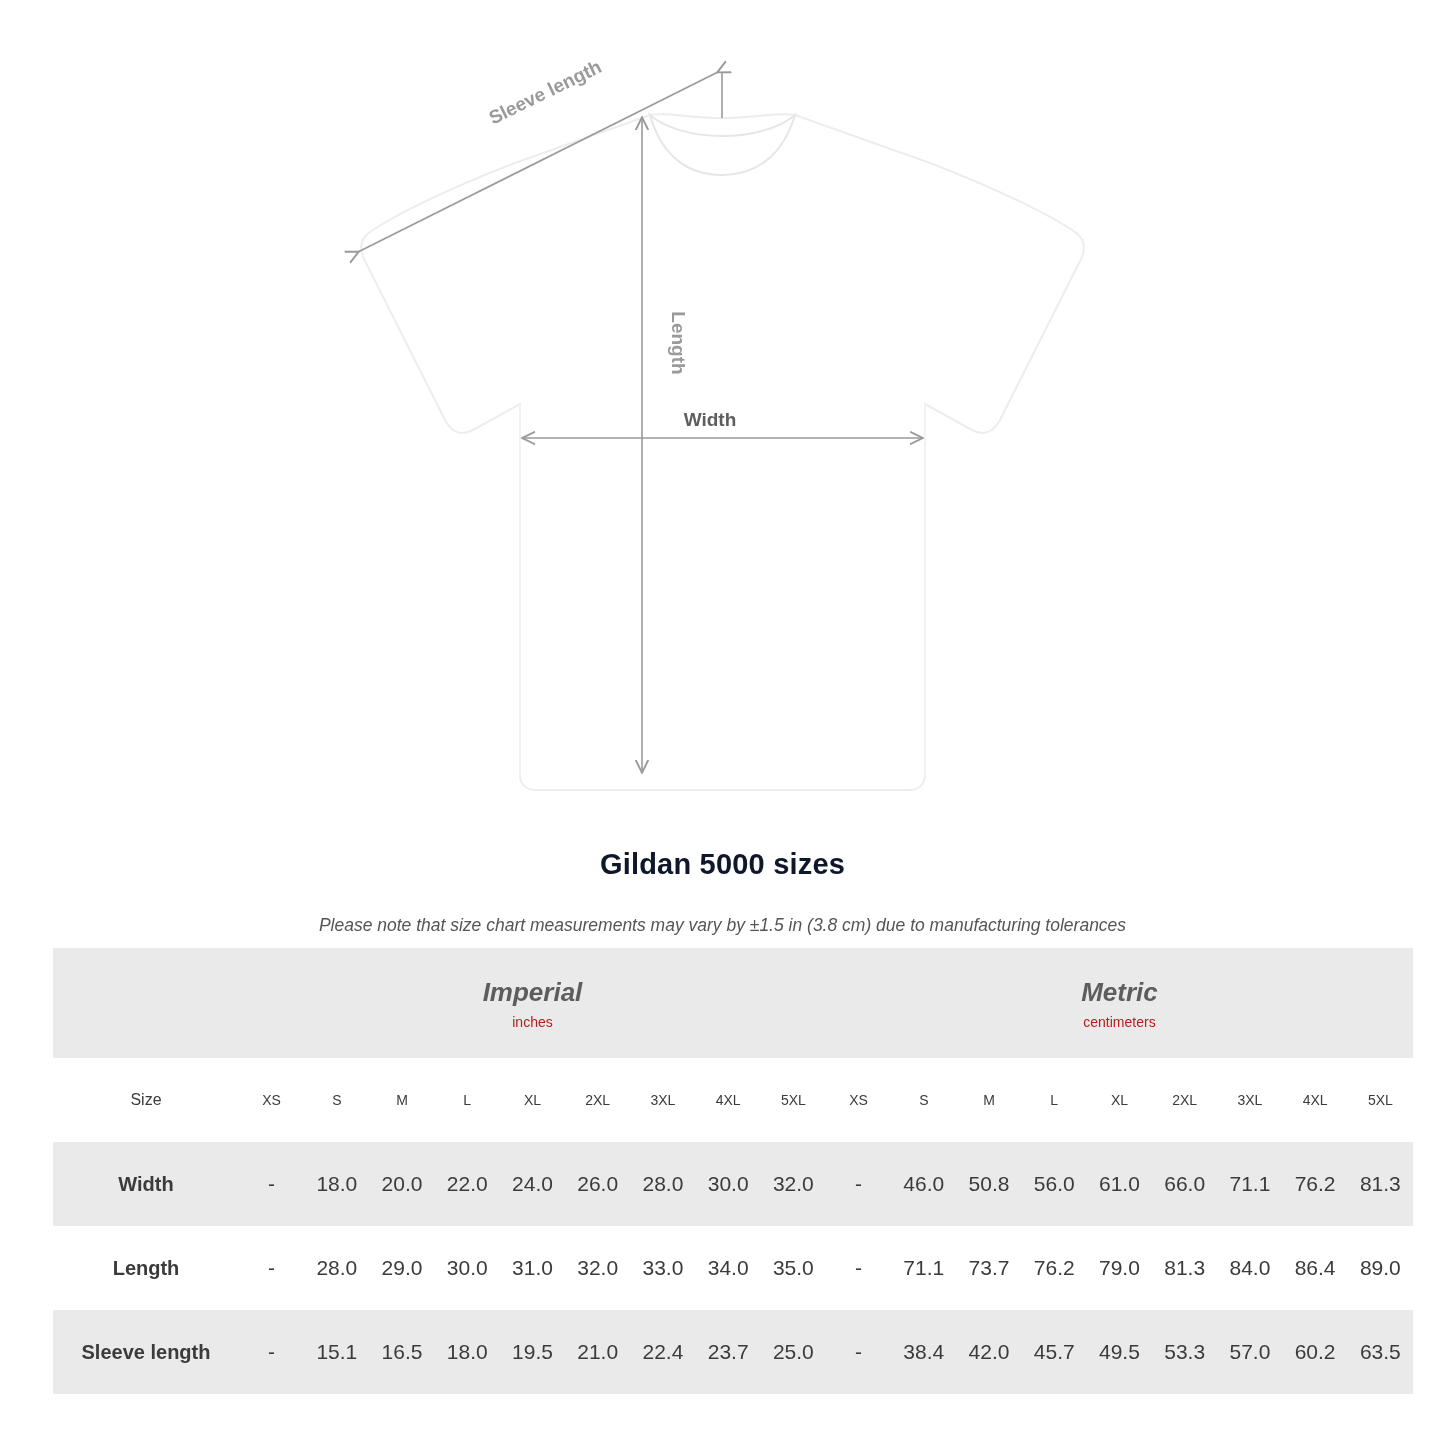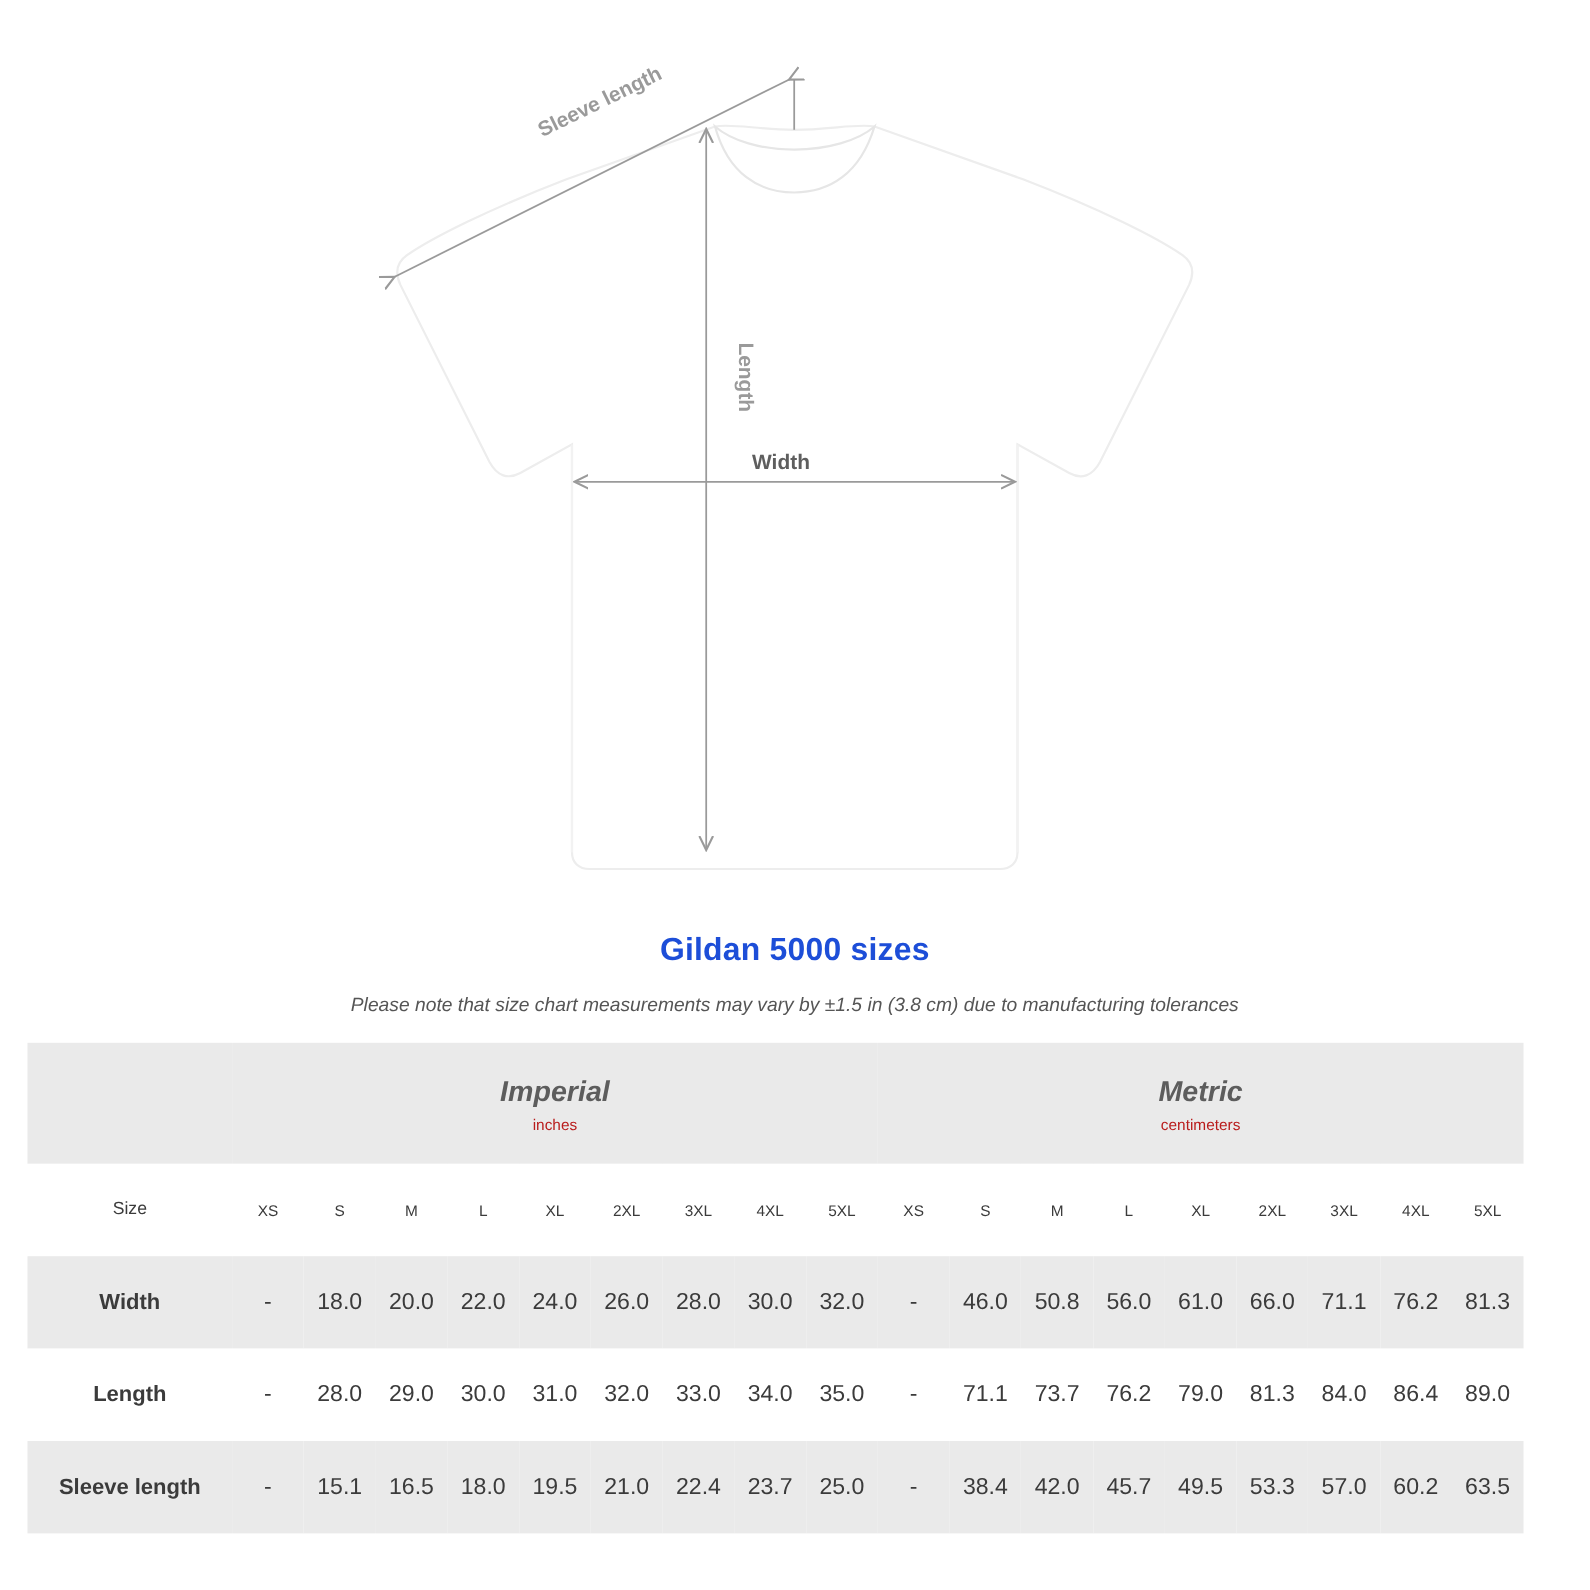--- a/index.html
+++ b/index.html
@@ -28,38 +28,38 @@
   }
   .illustration svg {
     display: block;
   }
 
   
   .chart-title {
     text-align: center;
     font-size: 29px;
     font-weight: bold;
-    color: #1d4ed8;
+    color: #0f172a;
     margin: 0;
     padding-top: 18px;
     letter-spacing: 0.2px;
   }
   .chart-subtitle {
     text-align: center;
     font-size: 17.5px;
     font-style: italic;
     color: #555555;
-    margin: 4px;
+    margin: 16px;
     padding-top: 18px;
   }
 
   
   .table-wrap {
     position: absolute;
-    left: 25px;
+    left: 53px;
     top: 948px;
     width: 1360px;
   }
   table.size-table {
     border-collapse: collapse;
     width: 1360px;
     table-layout: fixed;
   }
   table.size-table td, table.size-table th {
     padding: 0;

